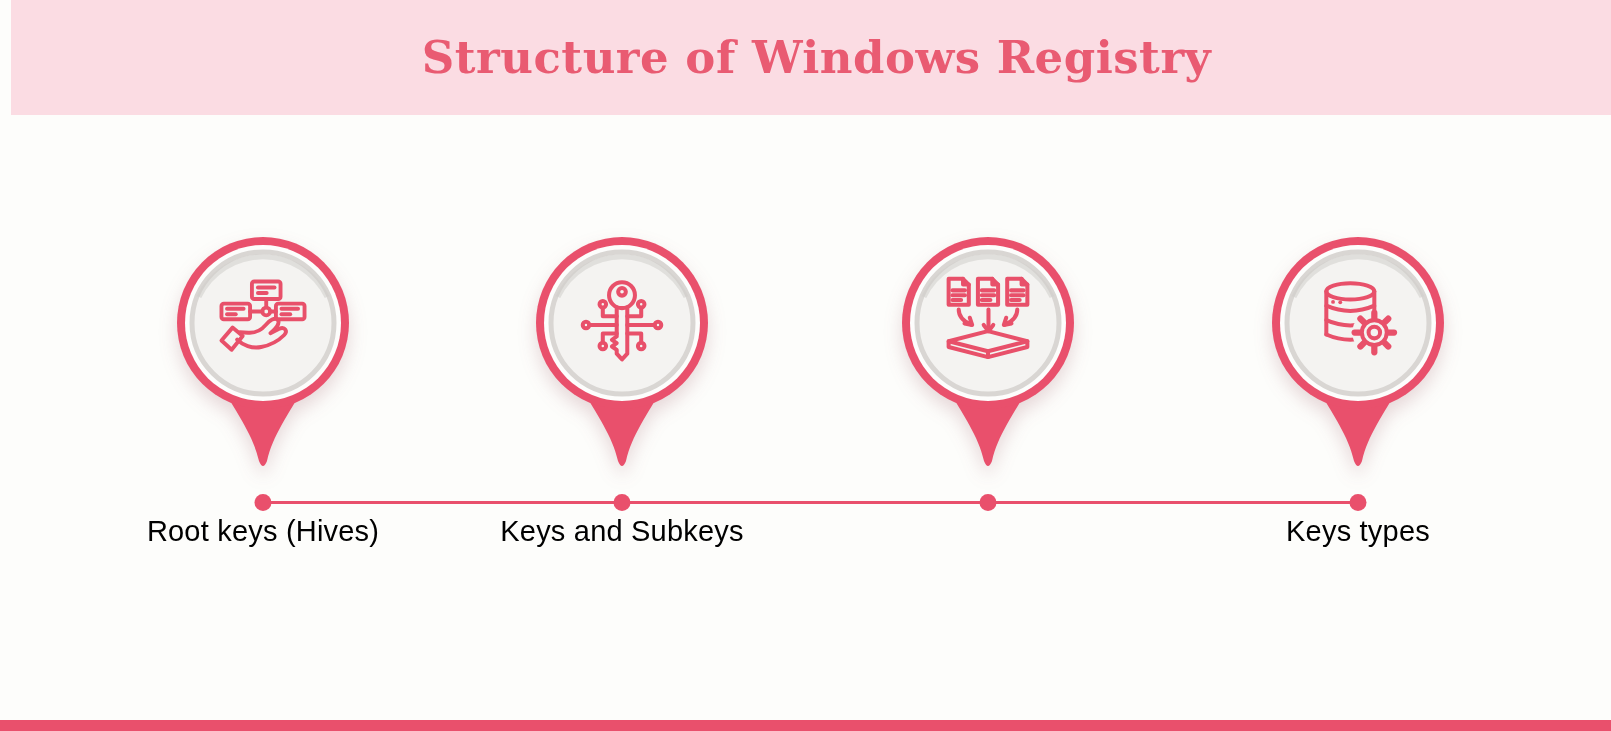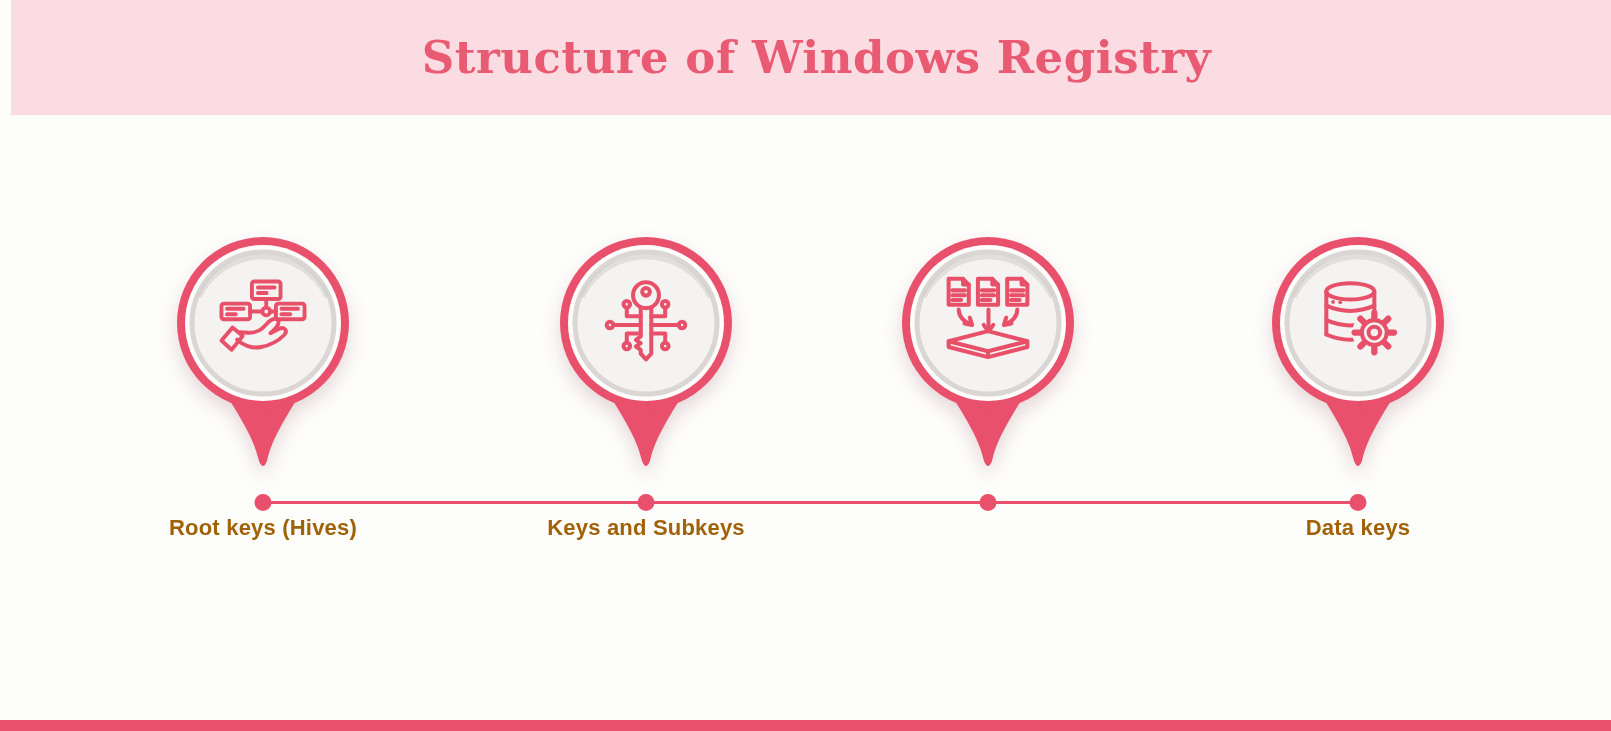--- a/index.html
+++ b/index.html
@@ -73,30 +73,30 @@
     left: 86px;
     transform: translate(-50%, -50%);
     width: 96px;
     height: 96px;
   }
 
   .station-label {
     position: absolute;
     top: 515px;
     transform: translateX(-50%);
-    font-size: 22px;
-    font-weight: 700;
-    color: #a16207;
+    font-size: 29px;
+    font-weight: 400;
+    color: #000000;
     white-space: nowrap;
     letter-spacing: 0.2px;
   }
 
   
   .sx-1 { left: 263px; }
-  .sx-2 { left: 622px; margin-left: 24px; }
+  .sx-2 { left: 622px; }
   .sx-3 { left: 988px; }
   .sx-4 { left: 1358px; }
 
   
   .bottom-stripe {
     position: absolute;
     bottom: 0; left: 0;
     width: 100%;
     height: 11px;
     background: #E9506C;
@@ -258,17 +258,17 @@
             <line x1="56" y1="49" x2="52.5" y2="45.5"></line>
             <line x1="78" y1="71" x2="81.5" y2="74.5"></line>
             <line x1="56" y1="71" x2="52.5" y2="74.5"></line>
           </g>
           <circle cx="67" cy="60" r="13"></circle>
           <circle cx="67" cy="60" r="6"></circle>
         </g>
       </svg>
     </div>
   </div>
-  <div class="station-label sx-4">Data keys</div>
+  <div class="station-label sx-4">Keys types</div>
 
   <div class="bottom-stripe"></div>
 
 </div>
 
 </body></html>

